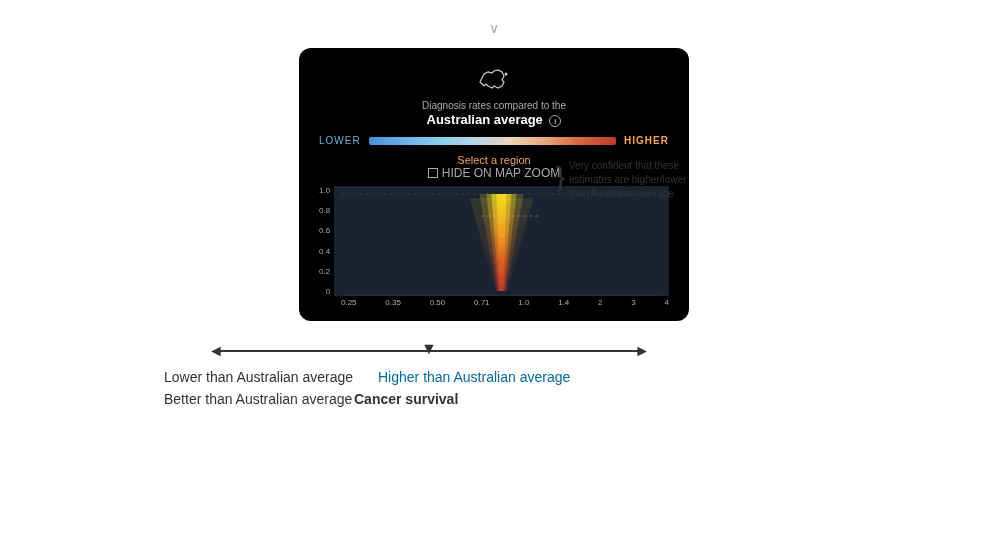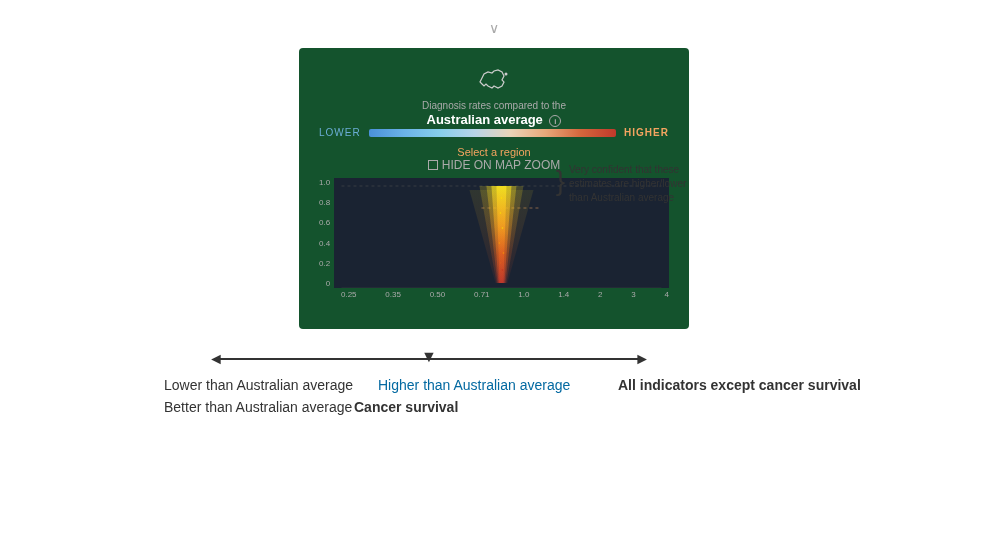--- a/index.html
+++ b/index.html
@@ -16,43 +16,44 @@
       display: flex;
       flex-direction: column;
       align-items: center;
       padding: 20px;
       position: relative;
     }
 
     
     .dark-panel {
       width: 390px;
-      background: #14532d;
-      border-radius: 4px;
-      padding: 16px 20px 30px;
+      background: #000000;
+      border-radius: 12px;
+      padding: 16px 20px 14px;
       position: relative;
       margin-top: 10px;
     }
 
     .panel-top {
       display: flex;
       flex-direction: column;
       align-items: center;
     }
 
     .diagnosis-label {
       color: #aaa;
       font-size: 10px;
       margin-bottom: 1px;
     }
 
     .aus-average-label {
       color: #fff;
       font-size: 13px;
       font-weight: bold;
+      margin-bottom: 8px;
     }
 
     .info-icon {
       display: inline-block;
       width: 12px;
       height: 12px;
       border: 1px solid #aaa;
       border-radius: 50%;
       font-size: 8px;
       text-align: center;
@@ -362,21 +363,20 @@
 
         <span style="position:absolute; right:-6px; font-size:16px; color:#333; top:50%; transform:translateY(-50%);">►</span>
 
         <span style="position:absolute; left:50%; transform:translateX(-50%); top:-1px; font-size:16px; color:#333;">▼</span>
       </div>
     </div>
 
     <div class="legend-text-row">
       <div class="legend-left-text">Lower than Australian average</div>
       <div class="legend-right-text">Higher than Australian average</div>
-      <div class="legend-category-label">All indicators except cancer survival</div>
     </div>
 
     <div class="legend-text-row">
       <div class="legend-left-text">Better than Australian average</div>
       <div class="legend-category-label">Cancer survival</div>
     </div>
   </div>
 
 </div>
 

